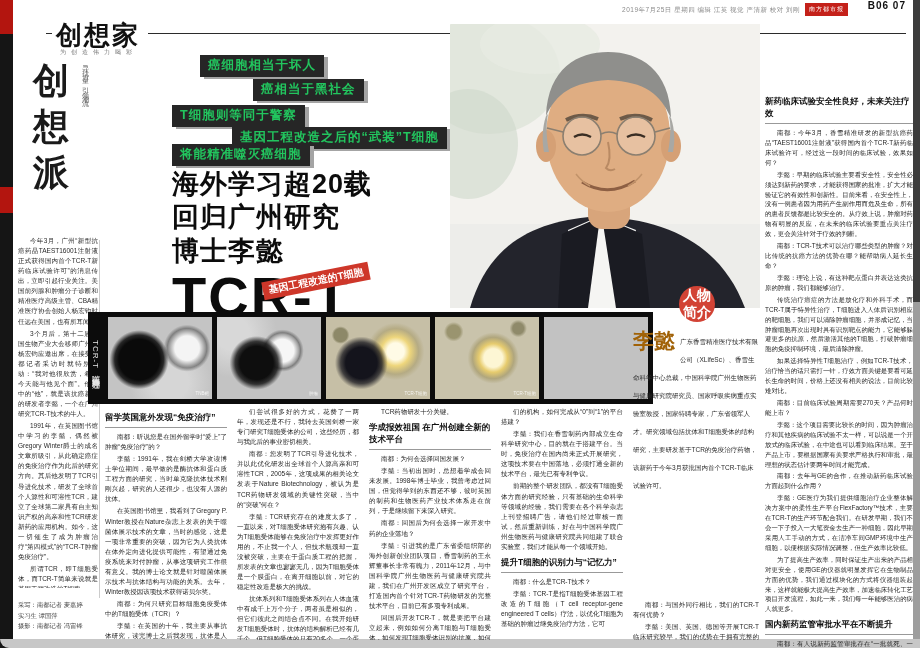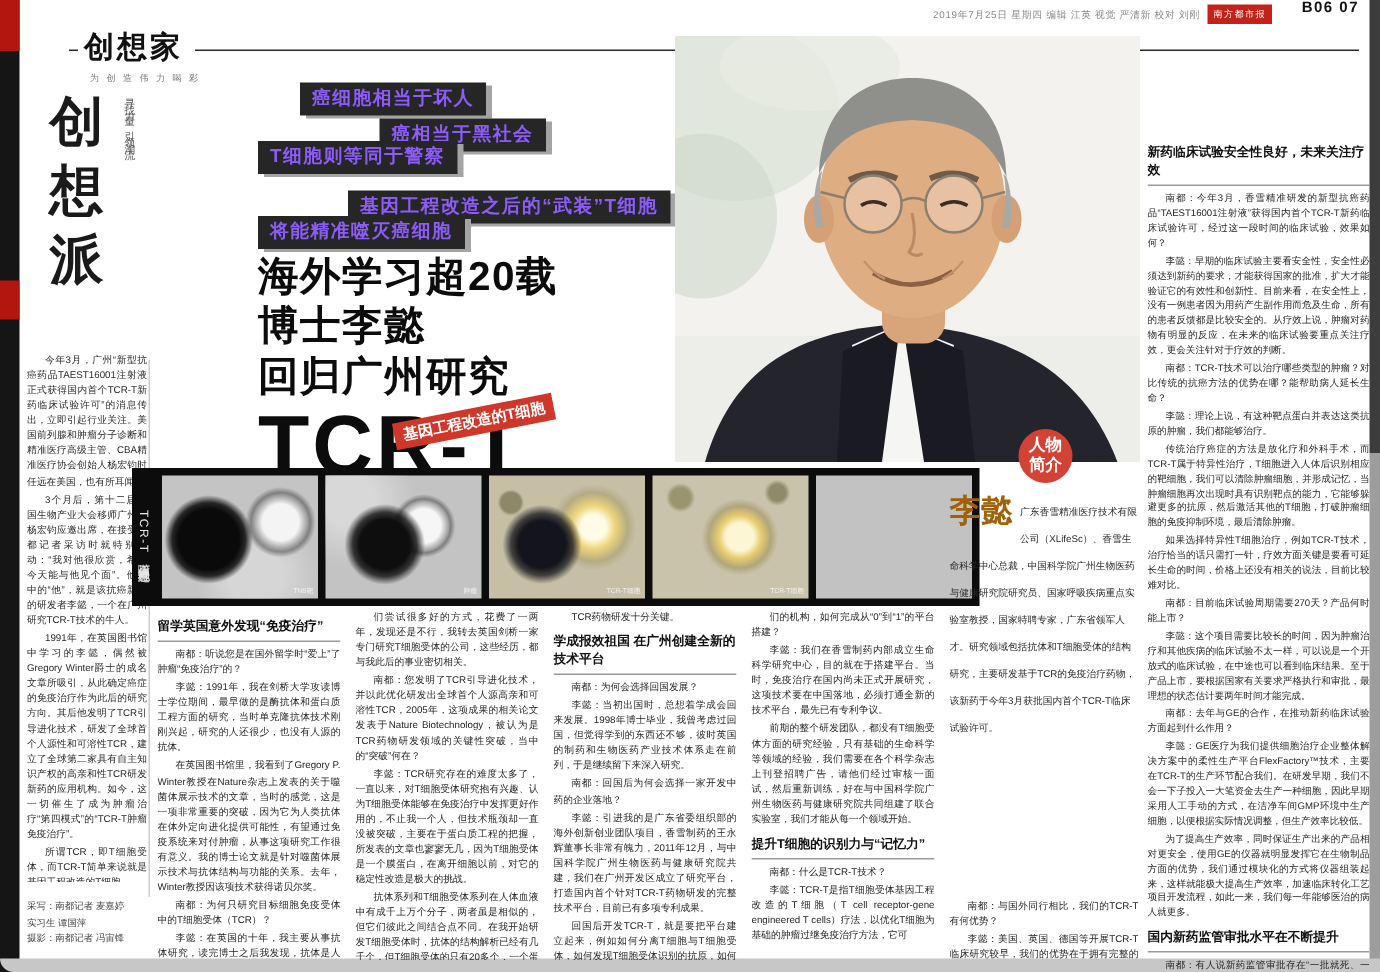--- a/index.html
+++ b/index.html
@@ -11,46 +11,46 @@
   .edge-left{position:absolute;left:0;top:0;width:13px;height:648px;background:#151515;}
   .edge-left .red1{position:absolute;left:0;top:0;width:100%;height:34px;background:#b3150f;}
   .edge-left .red2{position:absolute;left:0;top:187px;width:100%;height:26px;background:#b3150f;}
   .edge-right-dark{position:absolute;right:0;top:0;width:7px;height:302px;background:#3c3c3c;}
   .edge-right-lite{position:absolute;right:0;top:302px;width:7px;height:338px;background:#9d9d9d;}
   .edge-bottom{position:absolute;left:0;top:639px;width:920px;height:9px;background:#c7c7c7;border-radius:0 0 0 12px;}
 
   
   .header-rule{position:absolute;left:46px;top:33px;width:860px;height:1px;background:#2b2b2b;}
   .logo{position:absolute;left:52px;top:18px;background:#fff;padding:0 8px 0 4px;
-        font-weight:900;font-size:20px;letter-spacing:2px;color:#111;}
+        font-weight:900;font-size:26px;letter-spacing:2px;color:#111;}
   .logo-slogan{position:absolute;left:60px;top:48px;font-size:6px;letter-spacing:5px;color:#777;}
   .dateline{position:absolute;right:120px;top:6px;font-size:6.5px;color:#8a8a8a;letter-spacing:.5px;}
   .paper-badge{position:absolute;right:72px;top:3px;background:#c4211a;color:#fff;
                font-size:6px;padding:2px 4px;letter-spacing:1px;}
   .pageno{position:absolute;right:14px;top:0;font-size:10px;font-weight:900;color:#111;letter-spacing:1px;}
 
   
   .side-title{position:absolute;left:28px;top:58px;width:46px;}
   .side-title .ch{font-family:"Liberation Serif","DejaVu Serif",serif;font-weight:900;
                   font-size:36px;line-height:1.28;color:#1a1a1a;text-align:center;}
   .side-slogan{position:absolute;left:80px;top:60px;writing-mode:vertical-rl;
                font-size:7px;letter-spacing:4px;color:#555;}
   .side-intro{position:absolute;left:18px;top:236px;width:80px;height:352px;overflow:hidden;}
   .side-intro .list-item{font-size:6.5px;line-height:1.55;text-align:justify;text-indent:12px;
                          color:#2a2a2a;margin:0 0 2px;}
   .side-credits{position:absolute;left:18px;top:600px;width:84px;}
   .side-credits .list-item{font-size:6.3px;line-height:1.7;color:#444;}
   .v-rule{position:absolute;left:99px;top:240px;width:1px;height:358px;background:#ccc;}
 
   
-  .label-item{position:absolute;background:#262626;color:#8b5cf6;font-weight:bold;
+  .label-item{position:absolute;background:#262626;color:#22c55e;font-weight:bold;
               font-size:12.5px;padding:2px 8px 3px;letter-spacing:1px;box-shadow:4px 2px 0 #a4a4a4;}
   .label-item:nth-child(1){left:200px;top:55px;}
   .label-item:nth-child(2){left:253px;top:79px;}
-  .label-item:nth-child(3){left:172px;top:94px;}
+  .label-item:nth-child(3){left:172px;top:105px;}
   .label-item:nth-child(4){left:232px;top:127px;}
   .label-item:nth-child(5){left:172px;top:144px;}
 
   
   .headline{position:absolute;left:172px;top:168px;width:300px;}
   .headline .hl{font-size:27px;font-weight:900;color:#0c0c0c;line-height:1.24;letter-spacing:1px;}
   .headline .big{font-size:56px;font-weight:900;letter-spacing:2px;line-height:1.02;color:#0c0c0c;}
   .hl-tag{position:absolute;left:262px;top:272px;background:#ce372a;color:#fff;font-size:10px;
           font-weight:bold;padding:2px 6px;transform:rotate(-11deg);white-space:nowrap;}
 
@@ -82,21 +82,21 @@
       radial-gradient(circle at 14% 22%,#8d8868 0 6%,rgba(0,0,0,0) 8%),
       radial-gradient(circle at 34% 56%,#14141c 0 19%,rgba(20,20,28,.75) 25%,rgba(0,0,0,0) 32%),
       radial-gradient(circle at 67% 42%,#fffbe6 0 10%,#eed67c 17%,#b5ab84 27%,rgba(0,0,0,0) 34%),#c6bfa6;}
   .panel:nth-of-type(5){background:
       radial-gradient(circle at 18% 18%,#9a946f 0 6%,rgba(0,0,0,0) 9%),
       radial-gradient(circle at 80% 14%,#8f8a6a 0 5%,rgba(0,0,0,0) 8%),
       radial-gradient(circle at 56% 50%,#fdf6d4 0 13%,#e7cc6e 20%,#b0a67d 29%,rgba(0,0,0,0) 36%),#c9c3ab;}
 
   
   .profile{position:absolute;left:633px;top:286px;width:126px;height:310px;overflow:hidden;}
-  .pbadge{width:36px;height:36px;border-radius:50%;background:#d24335;color:#fff;font-size:11px;
+  .pbadge{width:36px;height:36px;border-radius:50%;background:#d24335;color:#fff;font-size:14px;
           font-weight:bold;display:flex;align-items:center;justify-content:center;text-align:center;
           line-height:1.2;margin:0 0 8px 46px;}
   .pname{float:left;font-size:21px;font-weight:900;color:#a16207;margin:0 5px 1px 0;line-height:1;}
   .pbio{font-size:6.5px;line-height:1.6;text-align:justify;color:#2a2a2a;}
 
   
   .bodycol{position:absolute;top:407px;height:233px;width:122px;overflow:hidden;}
   #col1{left:105px;} #col2{left:237px;} #col3{left:369px;} #col4{left:501px;}
   #col5cont{position:absolute;left:633px;top:600px;width:126px;height:40px;overflow:hidden;}
   #col6{position:absolute;left:765px;top:53px;width:148px;height:580px;overflow:hidden;margin-top:38px;}
@@ -147,22 +147,22 @@
   <div>
       <div class="label-item">癌细胞相当于坏人</div>
       <div class="label-item">癌相当于黑社会</div>
       <div class="label-item">T细胞则等同于警察</div>
       <div class="label-item">基因工程改造之后的“武装”T细胞</div>
       <div class="label-item">将能精准噬灭癌细胞</div>
     </div>
 
   <div class="headline">
     <div class="hl">海外学习超20载</div>
+    <div class="hl">回归广州研究</div>
     <div class="hl">博士李懿</div>
-    <div class="hl">回归广州研究</div>
     <div class="big">TCR-T</div>
   </div>
   <div class="hl-tag">基因工程改造的T细胞</div>
 
   <div class="photo">
     <svg width="310" height="284" viewBox="0 0 310 284" xmlns="http://www.w3.org/2000/svg">
       <rect width="310" height="284" fill="#f3f2ee"></rect>
       <ellipse cx="40" cy="50" rx="70" ry="60" fill="#dde4d8" opacity="0.8"></ellipse>
       <ellipse cx="18" cy="120" rx="50" ry="55" fill="#cfd8cb" opacity="0.6"></ellipse>
       <ellipse cx="90" cy="20" rx="60" ry="30" fill="#e7ebe2" opacity="0.8"></ellipse>

